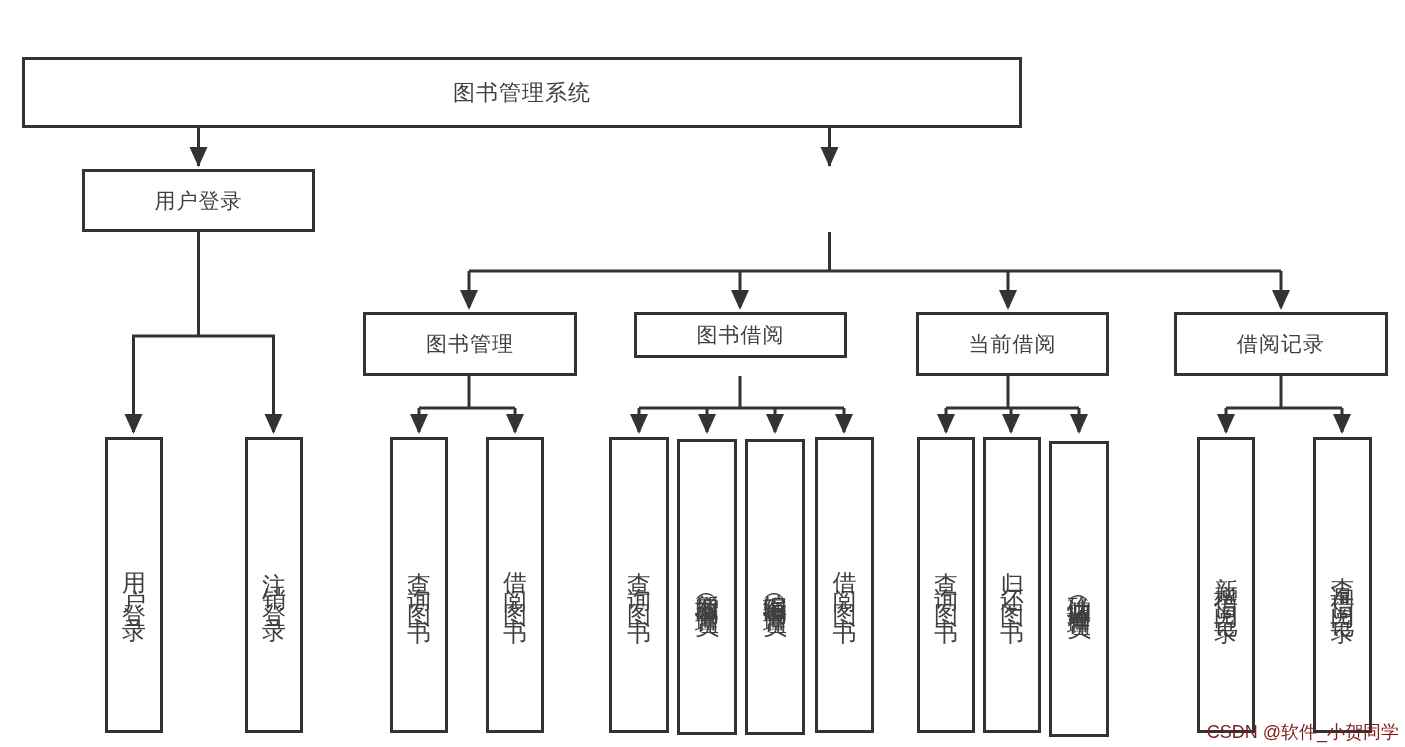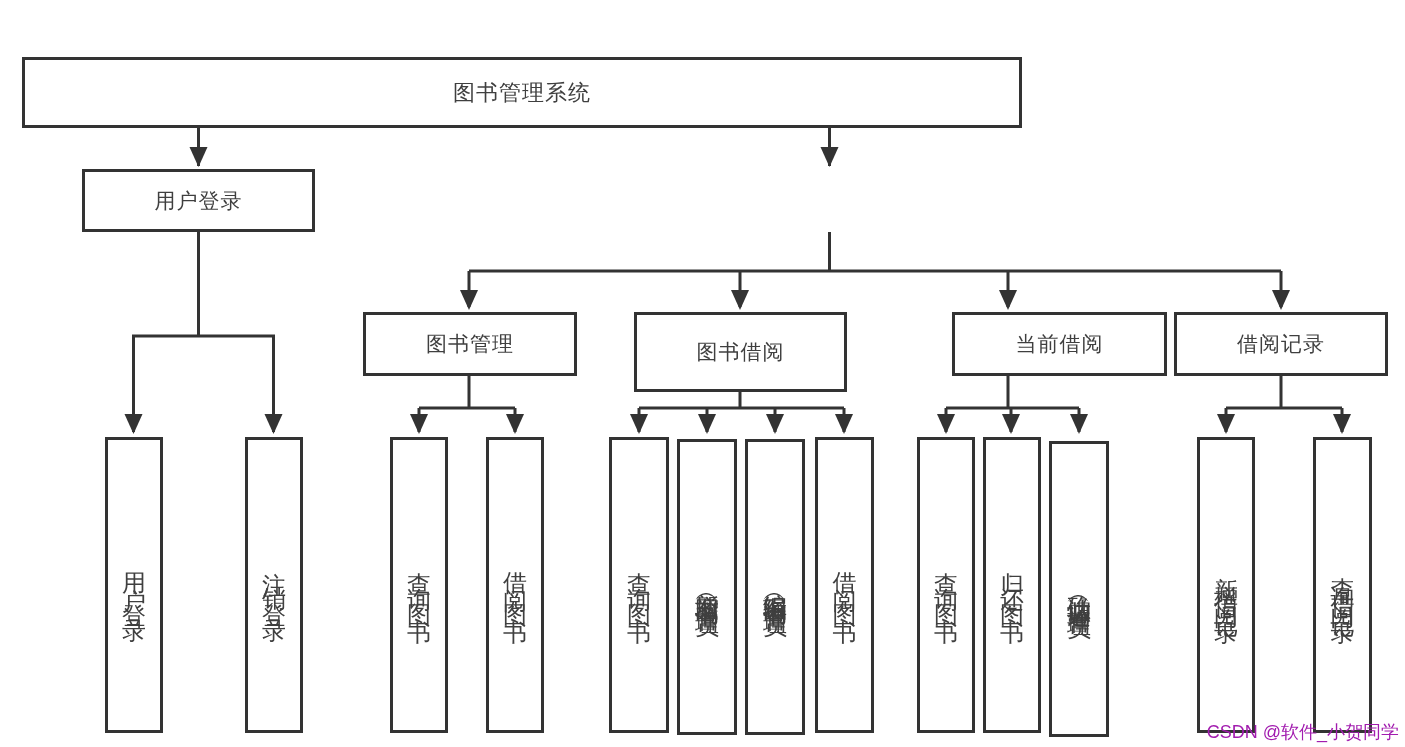--- a/index.html
+++ b/index.html
@@ -30,21 +30,21 @@
     line-height:1;
     white-space:nowrap;
   }
   .len4 .vtext{letter-spacing:16px;}
   .len6 .vtext{letter-spacing:9px;}
   .len9 .vtext{letter-spacing:3px;}
   .watermark{
     position:absolute;
     right:6px;bottom:3px;
     font-size:18px;
-    color:#a21caf;
+    color:#7f1d1d;
     z-index:5;
   }
 </style>
 </head>
 <body>
 
 <div class="canvas">
 
   <svg class="connectors" viewBox="0 0 1405 747" xmlns="http://www.w3.org/2000/svg">
     <g stroke="#333333" stroke-width="3" fill="none">
@@ -97,24 +97,24 @@
     <span>图书管理系统</span>
   </div>
 
   <div class="box hbox" style="left:82px;top:169px;width:233px;height:63px;">
     <span>用户登录</span>
   </div>
 
   <div class="box hbox" style="left:363px;top:312px;width:214px;height:64px;">
     <span>图书管理</span>
   </div>
-  <div class="box hbox" style="left:634px;top:312px;width:213px;height:80px;">
+  <div class="box hbox" style="left:634px;top:312px;width:213px;height:46px;">
     <span>图书借阅</span>
   </div>
-  <div class="box hbox" style="left:952px;top:312px;width:215px;height:64px;">
+  <div class="box hbox" style="left:916px;top:312px;width:193px;height:64px;">
     <span>当前借阅</span>
   </div>
   <div class="box hbox" style="left:1174px;top:312px;width:214px;height:64px;">
     <span>借阅记录</span>
   </div>
 
   <div class="box vbox len4" style="left:105px;top:437px;width:58px;height:296px;">
     <span class="vtext">用户登录</span>
   </div>
   <div class="box vbox len4" style="left:245px;top:437px;width:58px;height:296px;">

